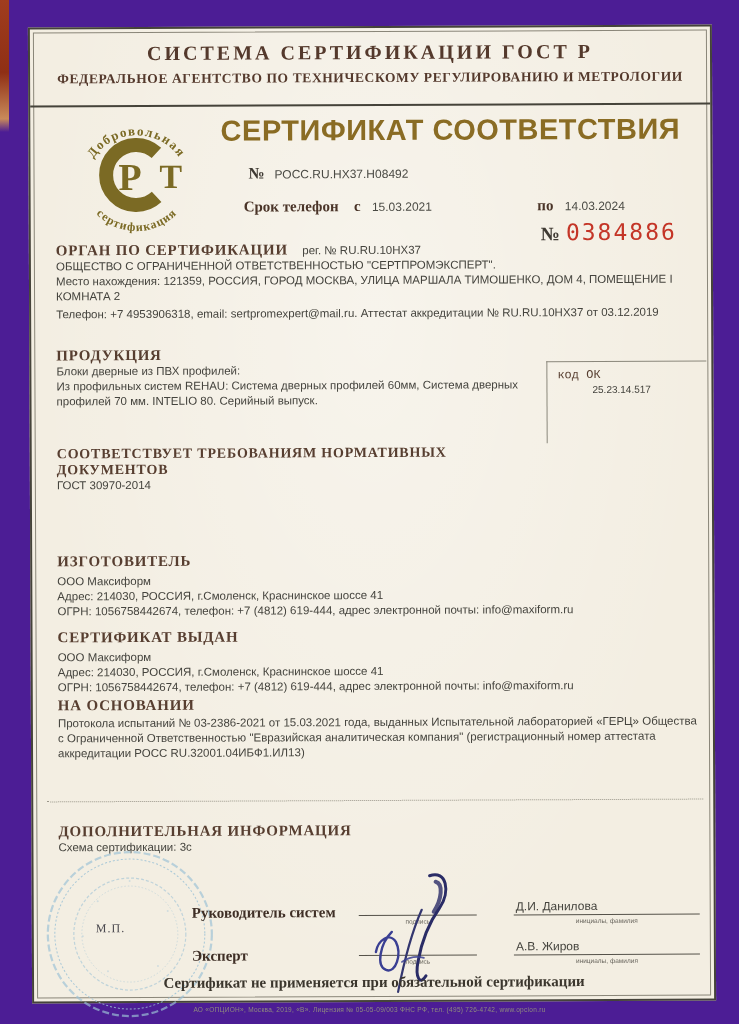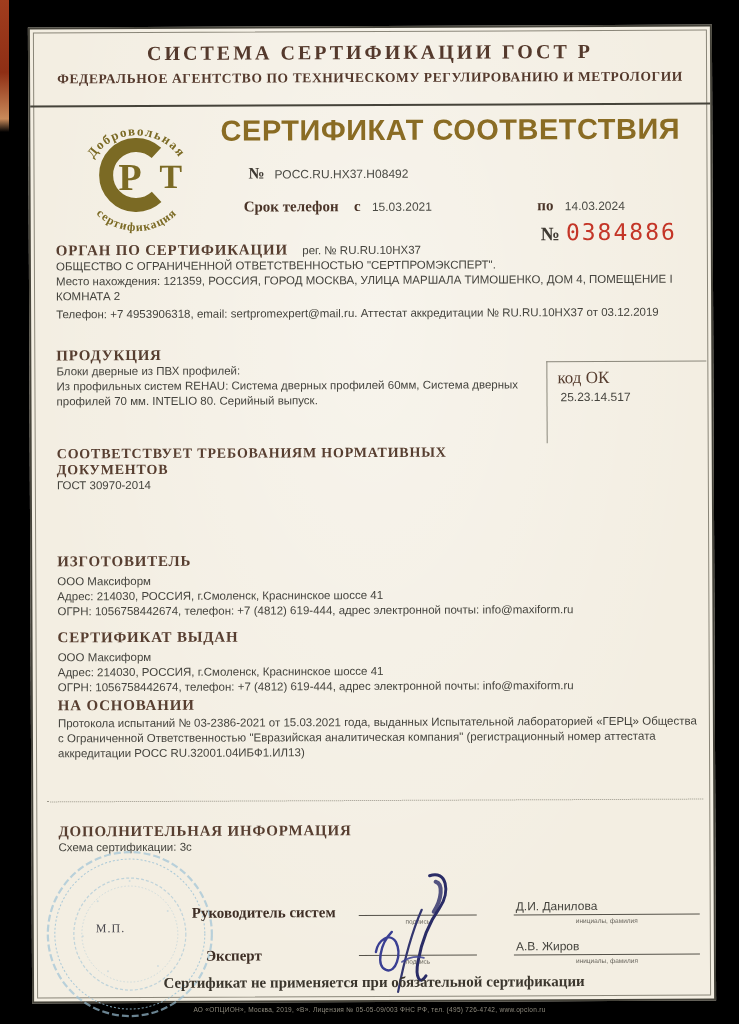--- a/index.html
+++ b/index.html
@@ -1,19 +1,19 @@
 <!DOCTYPE html>
 <html><head>
 <meta charset="utf-8">
 <style>
   * { margin:0; padding:0; box-sizing:border-box; }
   body { background:#d8d2c6; font-family:"Liberation Sans", sans-serif; }
   .screen {
     position:relative; width:739px; height:1024px; margin:0 auto;
-    background:#000000; overflow:hidden;
+    background:#4c1d95; overflow:hidden;
   }
   .scan-edge {
     position:absolute; left:0; top:0; width:9px; height:132px;
     background:linear-gradient(180deg,#a03d1e 0%, #8f2f15 55%, #c98a5a 90%, rgba(201,138,90,0));
   }
   .sheet-frame {
     position:absolute; left:30px; top:26px; width:684px; height:976px;
     border:2px solid #45433a;
     transform:rotate(-0.25deg);
     background:
@@ -59,22 +59,22 @@
     font-family:"Liberation Serif", serif; font-weight:bold; font-size:15px;
     letter-spacing:0.8px; color:#573e30;
   }
   .body-txt { font-size:11.5px; line-height:15px; color:#45443e; }
   .abs { position:absolute; }
   .code-box {
     position:absolute; width:160px;
     border-top:1px solid #8a877b; border-left:1px solid #8a877b;
     padding:6px 0 0 10px;
   }
-  .code-box .code-lbl { font-family:Liberation Serif, serif; font-size:17px; color:#573e30; }
-  .code-box .code-val { font-size:12px; color:#45443e; margin-top:2px; padding-left:3px; }
+  .code-box .code-lbl { font-family:Liberation Mono, monospace; font-size:12px; color:#573e30; }
+  .code-box .code-val { font-size:10px; color:#45443e; margin-top:2px; padding-left:3px;margin-left:32px; }
   .dotted-sep { position:absolute; left:14px; top:772px; width:656px; border-top:1px dotted #9b978a; }
   .stamp-svg { position:absolute; left:4px; top:812px; }
   .mp-label {
     position:absolute; left:62px; top:892px; font-family:"Liberation Serif", serif;
     font-size:12px; letter-spacing:1px; color:#4c4a50;
   }
   .role-lbl {
     position:absolute; font-family:"Liberation Serif", serif; font-weight:bold;
     font-size:15px; color:#3f2f26;
   }
@@ -205,21 +205,21 @@
           <circle cx="130" cy="70" r="1"></circle>
           <circle cx="70" cy="130" r="1"></circle>
         <circle cx="120" cy="125" r="1"></circle>
           <circle cx="92" cy="40" r="1"></circle>
           <circle cx="45" cy="95" r="1"></circle>
       </g>
     </svg>
     <div class="mp-label">М.П.</div>
 
     <div class="role-lbl" style="left:158px; top:876px;">Руководитель систем</div>
-    <div class="role-lbl" style="left:172px; top:919px;">Эксперт</div>
+    <div class="role-lbl" style="left:158px; top:919px;">Эксперт</div>
 
     <div class="sig-line" style="left:325px; top:866px; width:118px; height:22px;">
       <div class="sig-caption" style="top:24px;">подпись</div>
     </div>
     <div class="sig-line" style="left:325px; top:906px; width:118px; height:22px;">
       <div class="sig-caption" style="top:24px;">подпись</div>
     </div>
 
     <div class="sig-name" style="left:482px; top:872px;">Д.И. Данилова</div>
     <div class="sig-line" style="left:480px; top:866px; width:186px; height:22px;">

